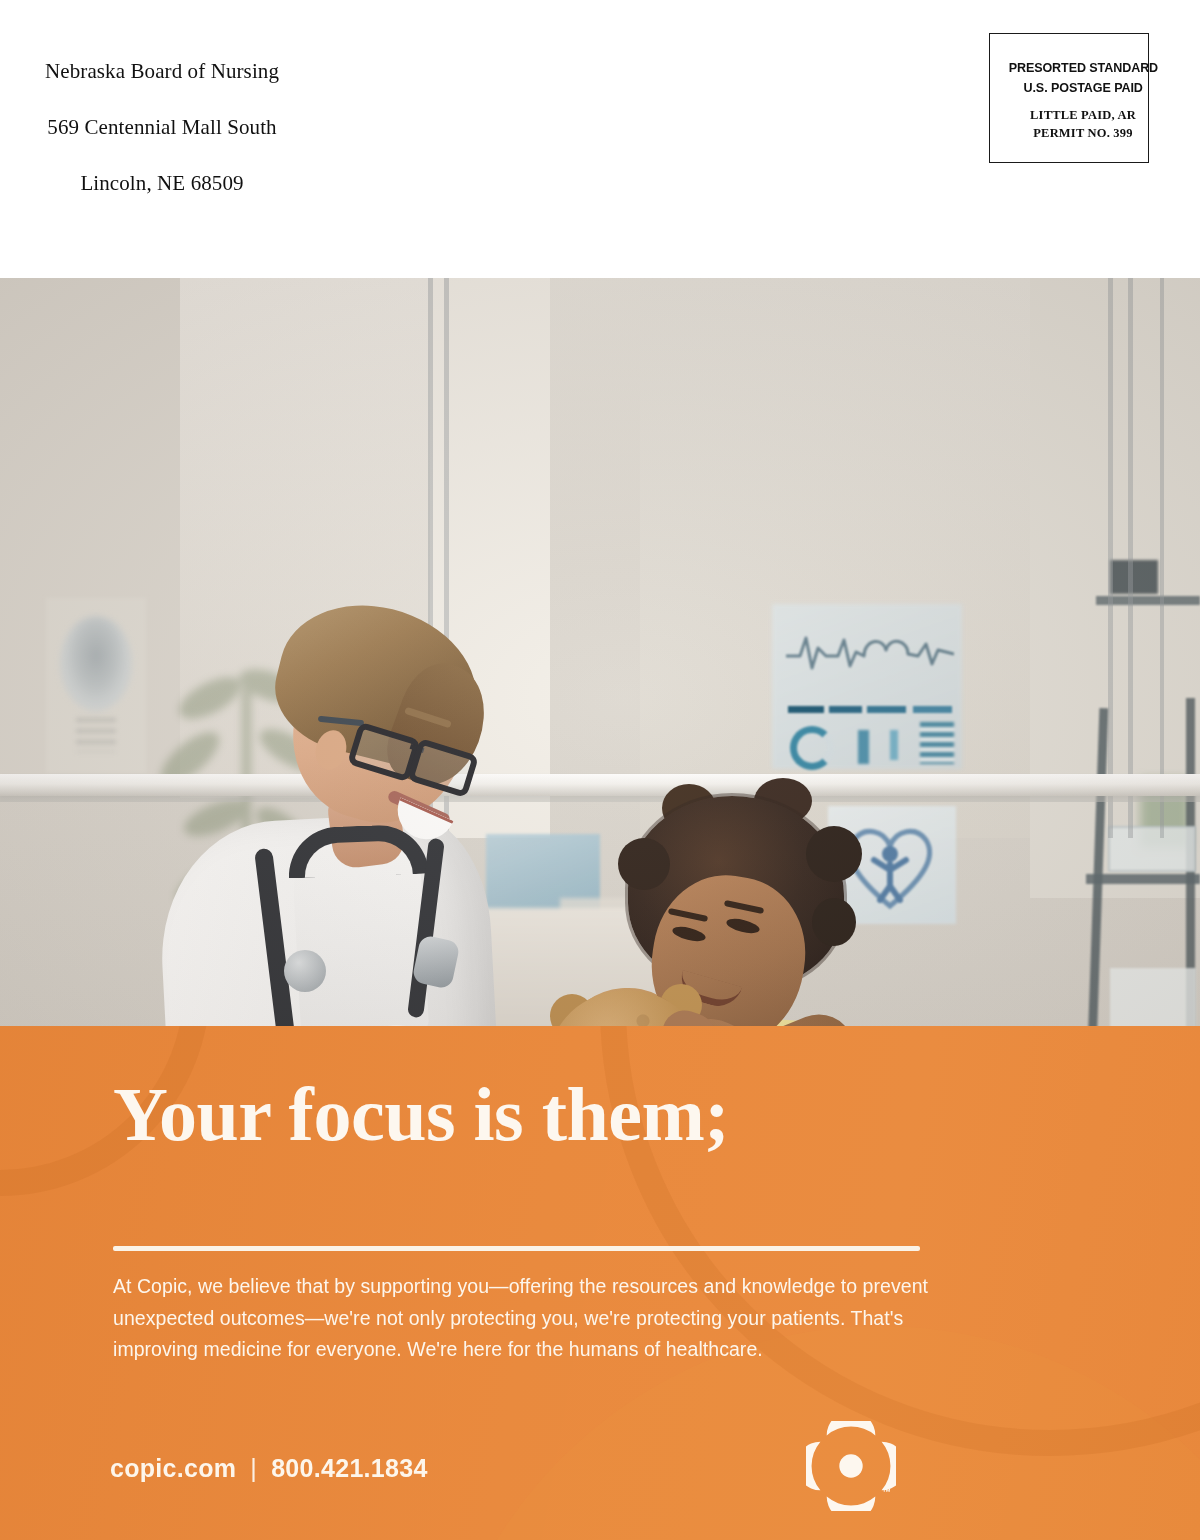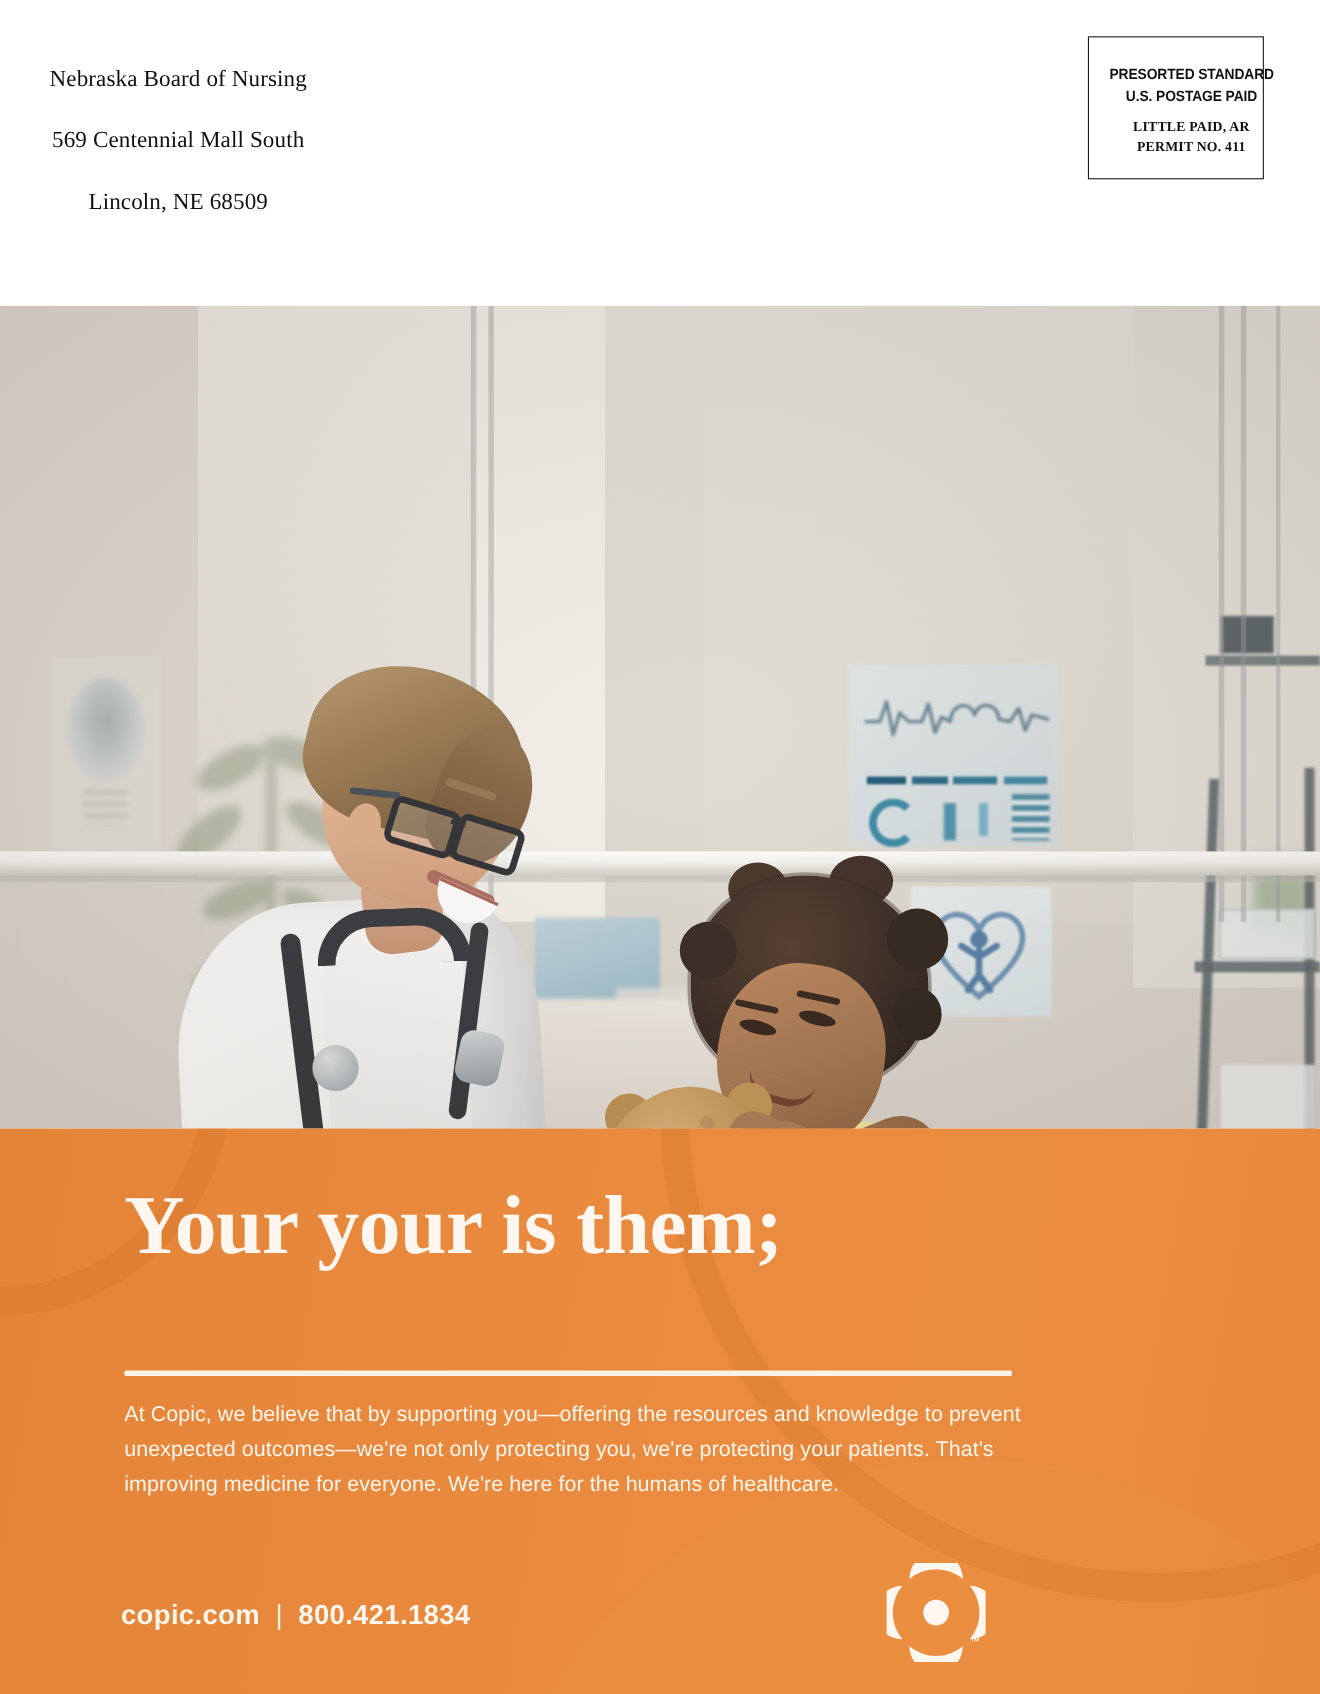--- a/index.html
+++ b/index.html
@@ -464,21 +464,21 @@
     <span class="ln">Nebraska Board of Nursing</span>
     <span class="ln">569 Centennial Mall South</span>
     <span class="ln">Lincoln, NE 68509</span>
   </div>
 
   <div class="postage-box">
     <div class="postage-line-a">PRESORTED STANDARD</div>
     <div class="postage-line-a">U.S. POSTAGE PAID</div>
     <div class="postage-gap"></div>
     <div class="postage-line-b">LITTLE PAID, AR</div>
-    <div class="postage-line-b">PERMIT NO. 411</div>
+    <div class="postage-line-b">PERMIT NO. 399</div>
   </div>
 
 </div>
 
 <div class="photo">
 
   <div class="ph wall-left"></div>
   <div class="ph wall-mid"></div>
   <div class="ph wall-tall"></div>
   <div class="ph wall-right"></div>
@@ -602,21 +602,21 @@
 <div class="orange-band">
 
   <div class="ring-c"></div>
   <div class="ring-a"></div>
   <div class="ring-b"></div>
   <div class="sheen"></div>
 
   <div class="band-inner">
 
     <div class="headline">
-      <span class="hl">Your your is them;</span>
+      <span class="hl">Your focus is them;</span>
     </div>
 
     <div class="divider"></div>
 
     <p class="body-copy">At Copic, we believe that by supporting you—offering the resources and knowledge to prevent unexpected outcomes—we're not only protecting you, we're protecting your patients. That's improving medicine for everyone. We're here for the humans of healthcare.</p>
 
     <div class="contact">
       <span>copic.com</span>
       <span class="sep">|</span>
       <span>800.421.1834</span>

